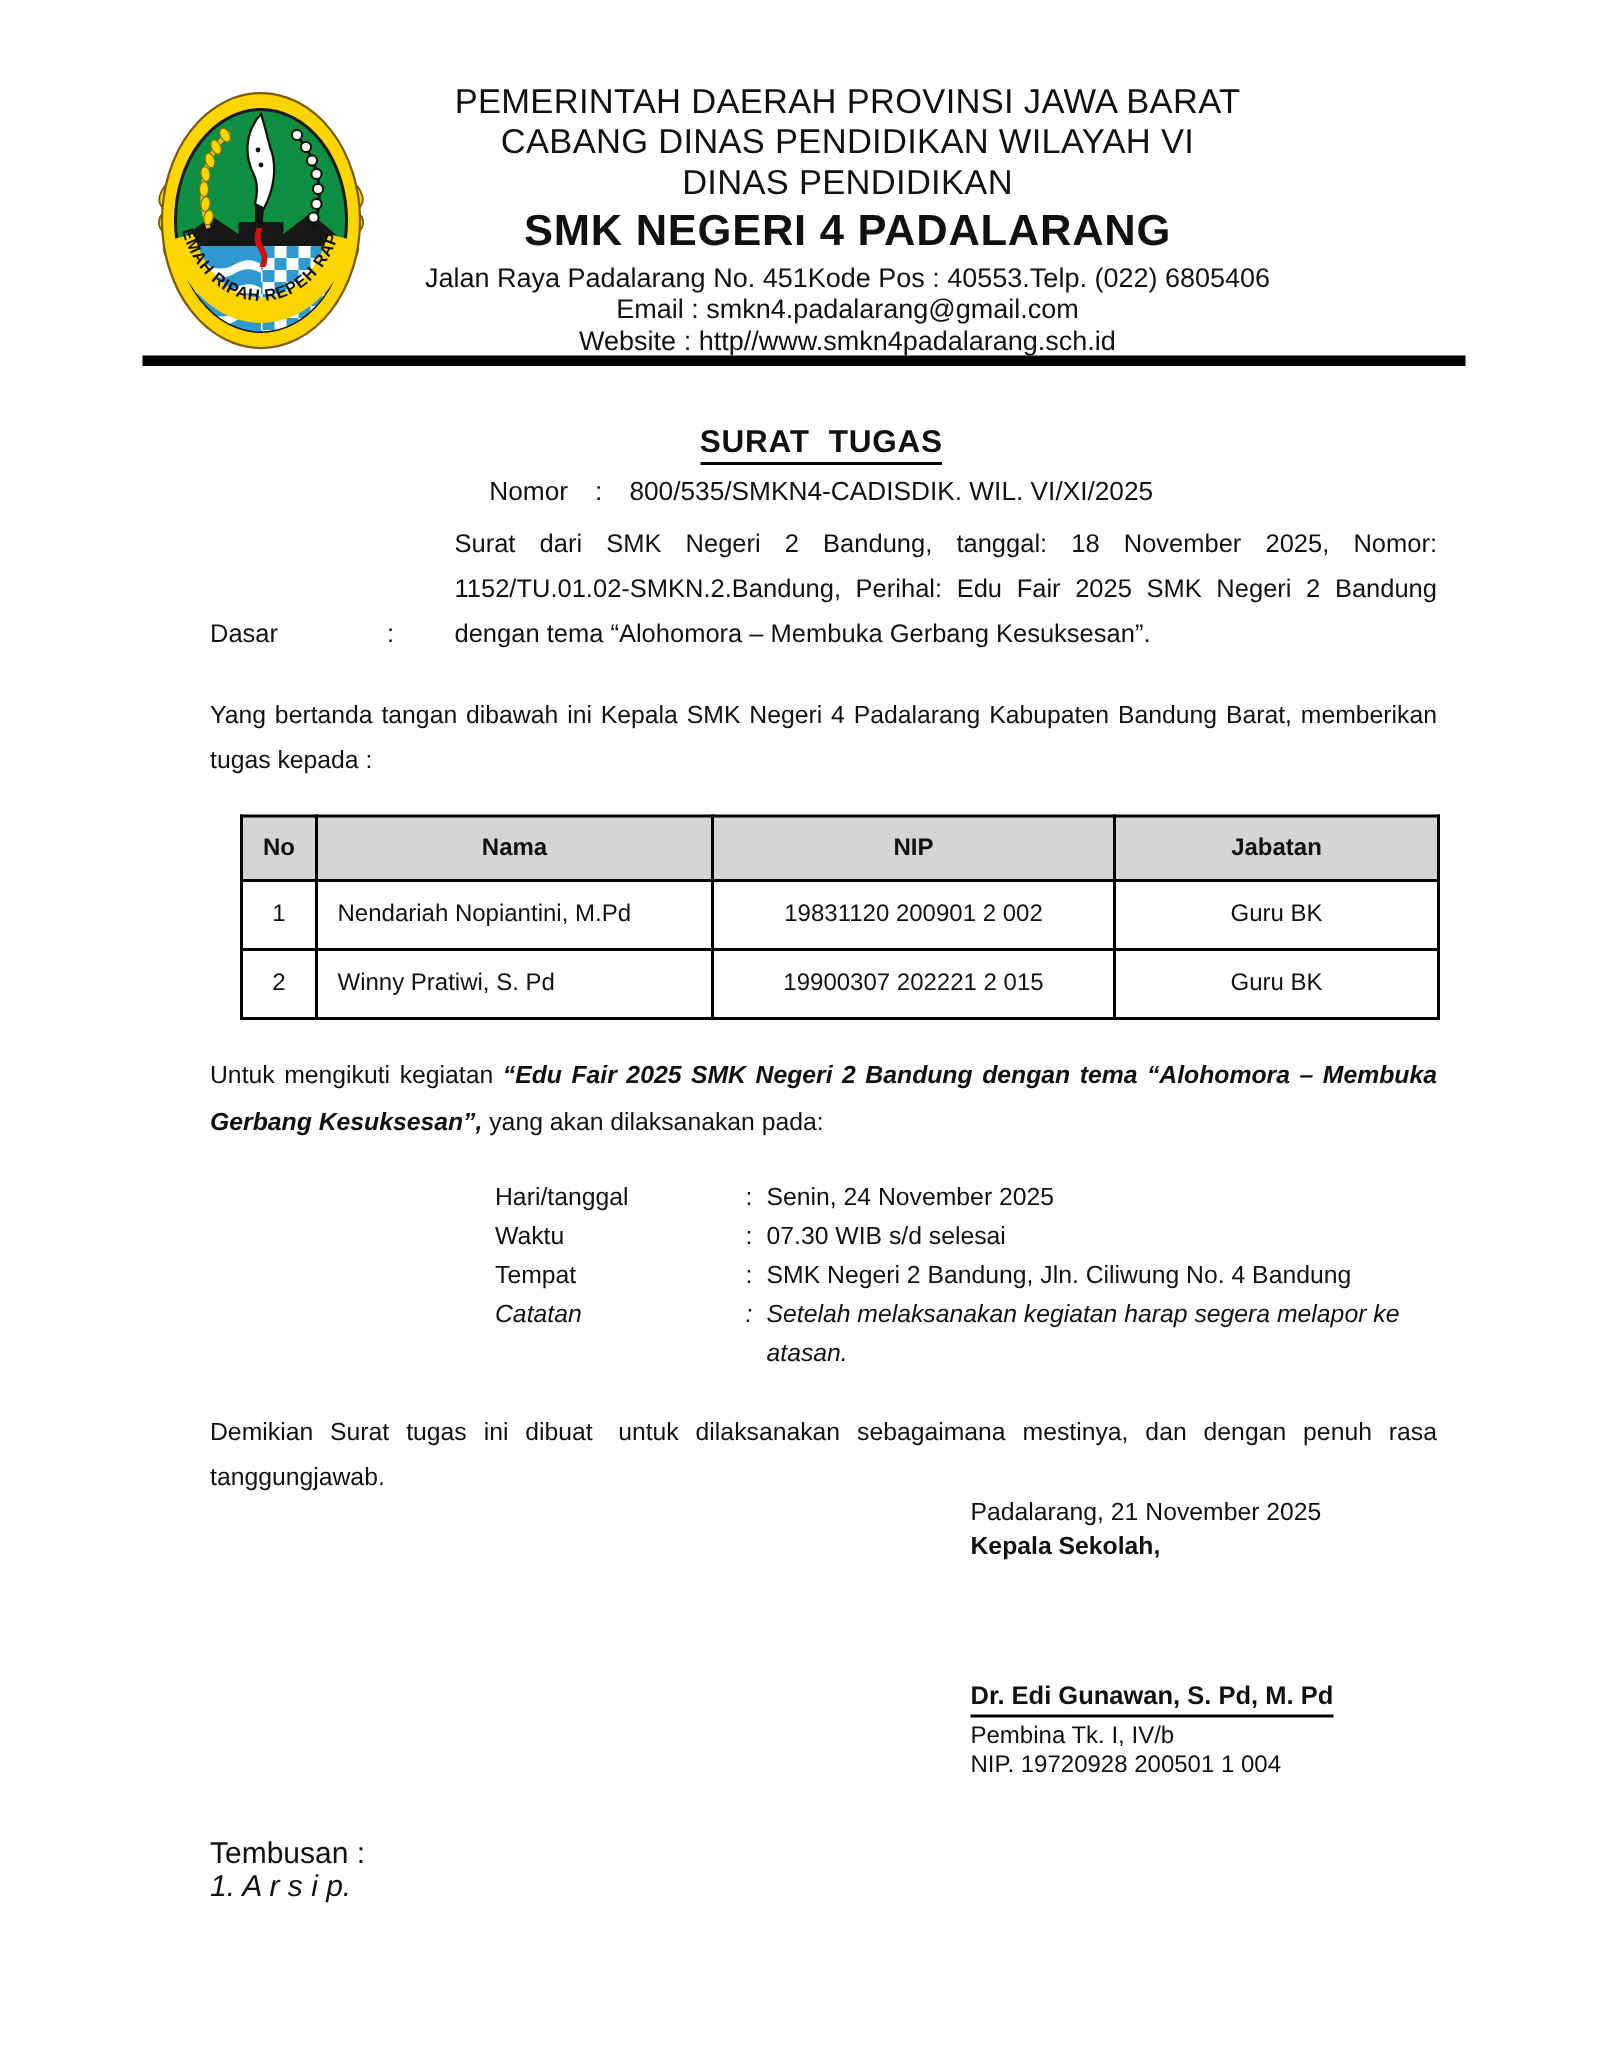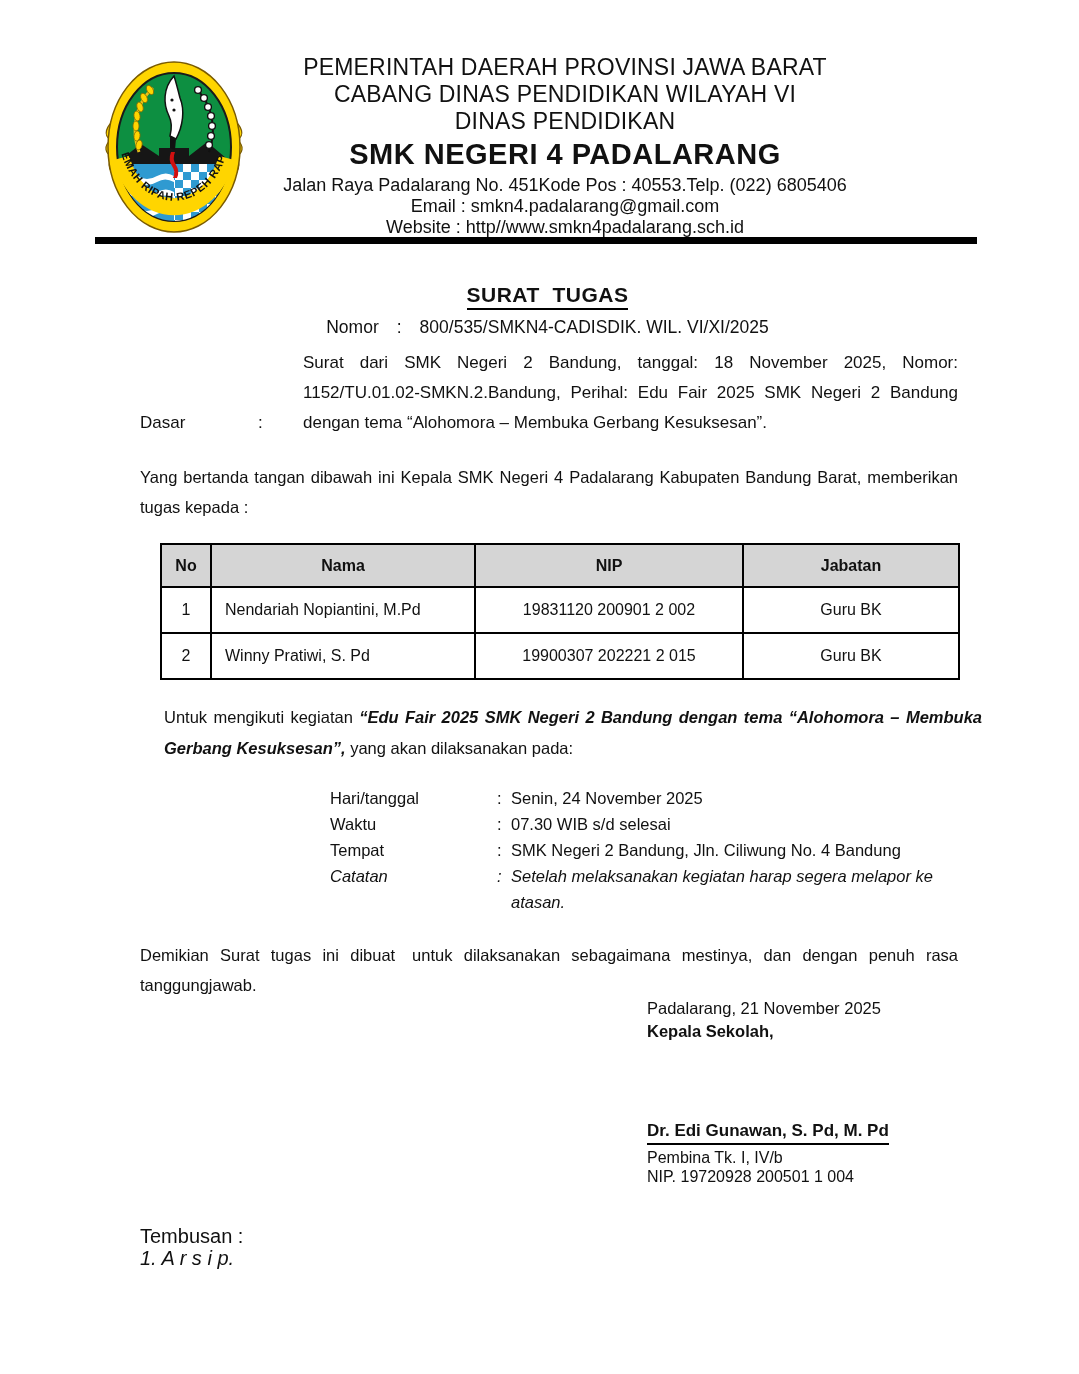--- a/index.html
+++ b/index.html
@@ -73,21 +73,21 @@
   
   .para {
     position: absolute;
     left: 140px;
     width: 818px;
     font-size: 16.5px;
     line-height: 30px;
     text-align: justify;
   }
   .para-intro   { top: 462px; }
-  .para-assign  { top: 702px; line-height: 31px; margin-left: 24px; }
+  .para-assign  { top: 702px; line-height: 31px; }
   .para-closing { top: 940px; white-space: pre-wrap; }
   .bi { font-weight: bold; font-style: italic; }
 
   
   .task-table {
     position: absolute;
     left: 160px; top: 543px;
     border-collapse: collapse;
     font-size: 16px;
   }

